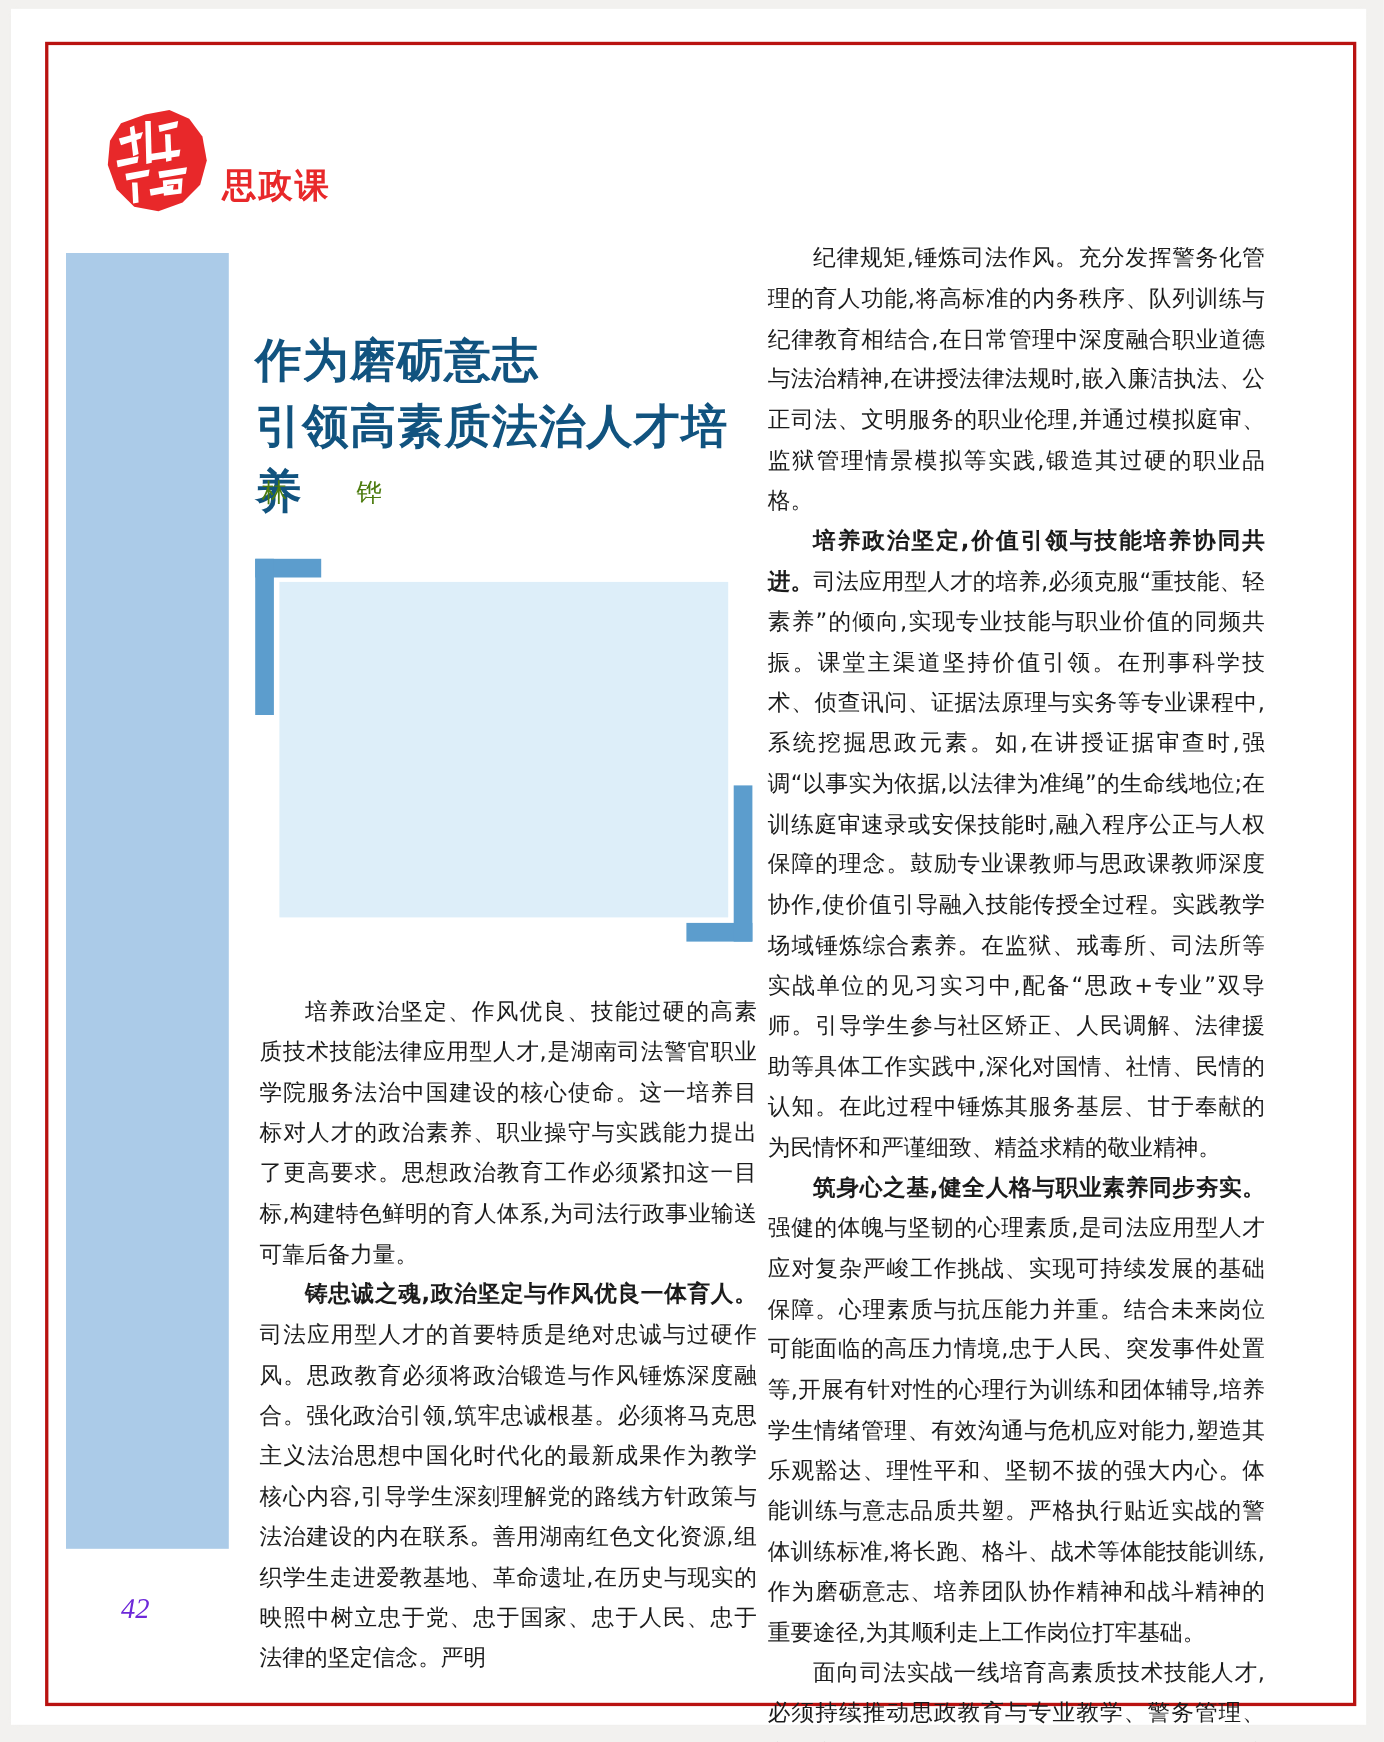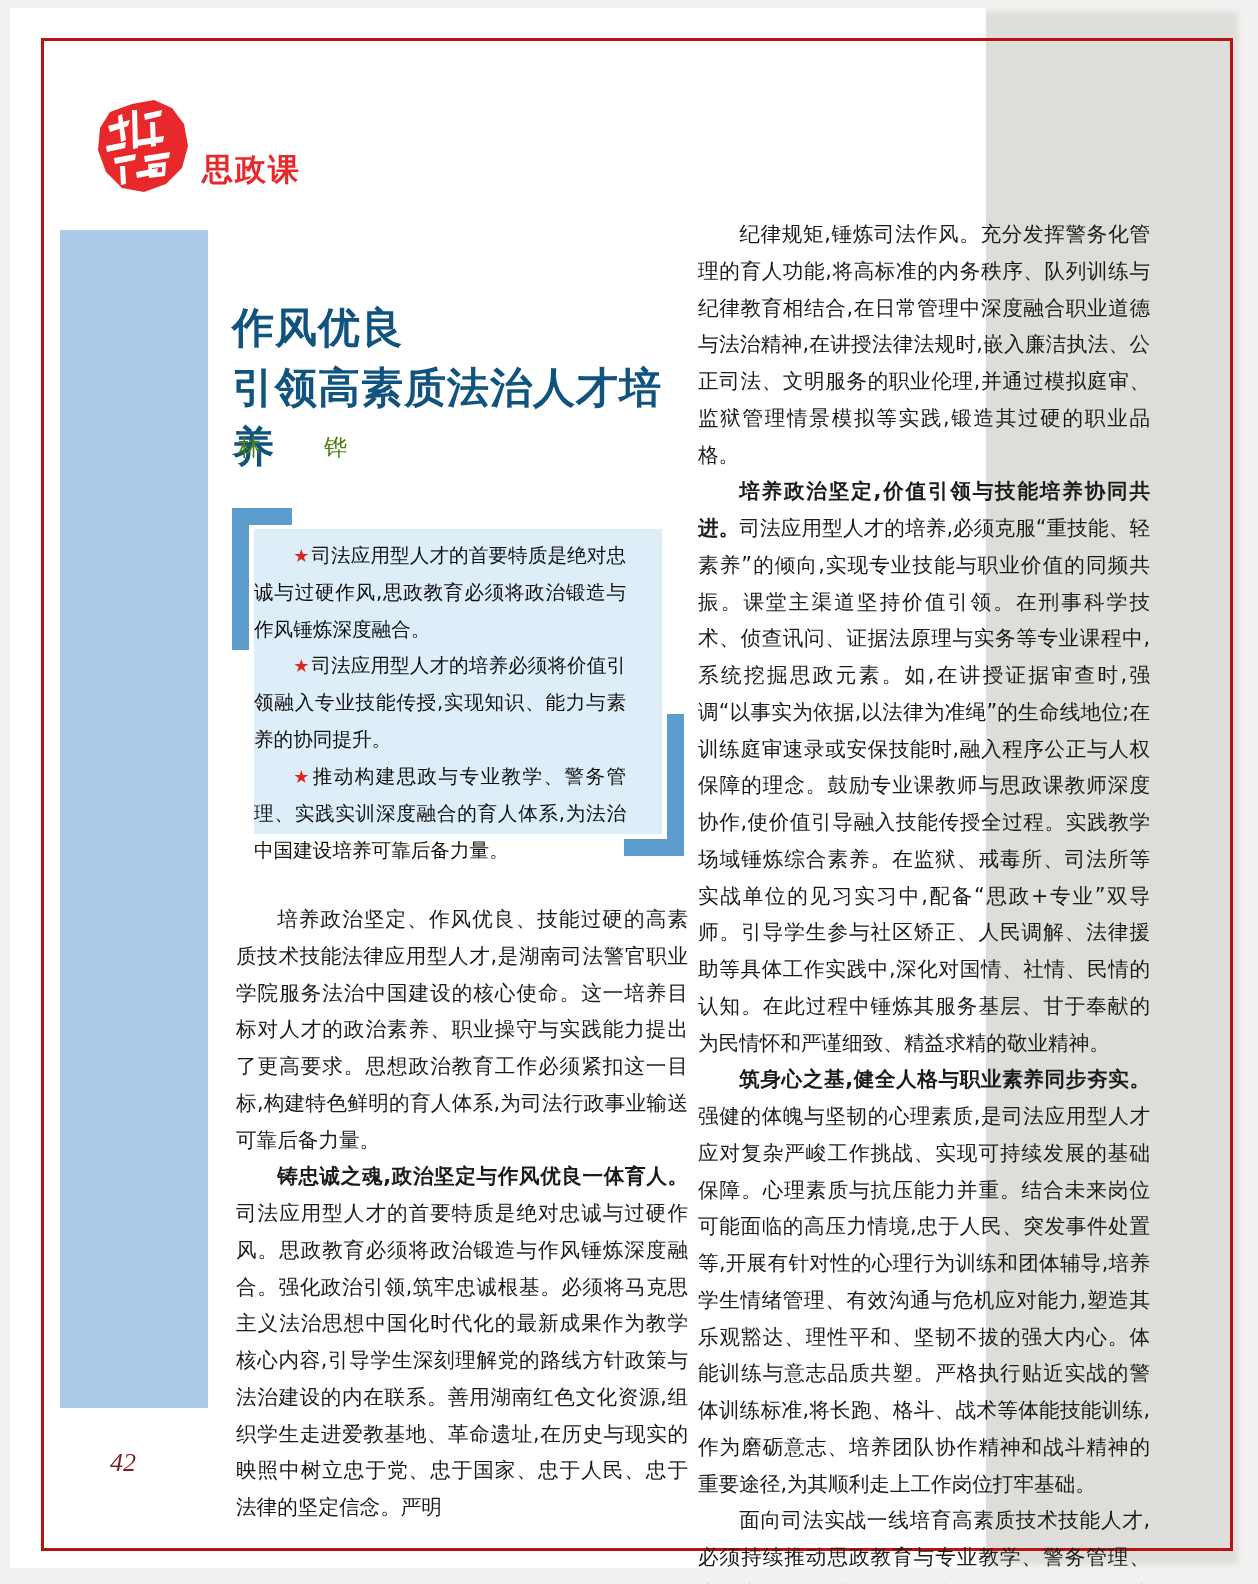--- a/index.html
+++ b/index.html
@@ -8,21 +8,21 @@
     background:#f2f1ef;
     font-family:"Liberation Serif","DejaVu Serif",serif;
     overflow:hidden;
   }
   .page-shadow{
     position:absolute;left:14px;top:12px;width:1224px;height:1552px;
     background:#cfcdca;filter:blur(3px);opacity:.55;border-radius:2px;
   }
   .page{
     position:absolute;left:10px;top:8px;
-    width:976px;height:1560px;
+    width:1232px;height:1560px;
     background:#ffffff;
   }
   .red-frame{
     position:absolute;left:31px;top:30px;
     width:1192px;height:1513px;
     border:3px solid #b91210;
     box-sizing:border-box;
   }
 
   
@@ -95,21 +95,21 @@
     text-align:justify;text-justify:inter-ideograph;
   }
   .col-left{left:226px;top:893px;width:452px;}
   .col-right{left:688px;top:208px;width:452px;}
   .col p{margin:0;text-indent:2em;}
   .col .lead{font-weight:700;}
 
   .folio{
     position:absolute;left:100px;top:1440px;
     font-family:"Liberation Serif","DejaVu Serif",serif;
-    font-style:italic;font-size:26px;color:#7f1d1d;
+    font-style:italic;font-size:26px;color:#6d28d9;
   }
 </style>
 </head>
 <body>
 
 <div class="page-shadow"></div>
 
 <div class="page">
 
   <div class="red-frame"></div>
@@ -136,41 +136,30 @@
       </svg>
     </div>
     <div class="masthead-label">思政课</div>
   </div>
 
   <div class="blue-band"></div>
 
   <div class="article">
 
     <h1 class="title">
-      <span>作风优良</span>
+      <span>作为磨砺意志</span>
       <span class="l2">引领高素质法治人才培养</span>
     </h1>
 
     <div class="byline">林　铧</div>
 
     <div class="quote-wrap">
       <div class="corner-tl"></div>
       <div class="corner-br"></div>
       <div class="quote-box"></div>
-      <div class="quote-inner">
-        <p>
-          <span class="star">★</span><span>司法应用型人才的首要特质是绝对忠诚与过硬作风,思政教育必须将政治锻造与作风锤炼深度融合。</span>
-        </p>
-        <p>
-          <span class="star">★</span><span>司法应用型人才的培养必须将价值引领融入专业技能传授,实现知识、能力与素养的协同提升。</span>
-        </p>
-        <p>
-          <span class="star">★</span><span>推动构建思政与专业教学、警务管理、实践实训深度融合的育人体系,为法治中国建设培养可靠后备力量。</span>
-        </p>
-      </div>
     </div>
 
     <div class="col col-left">
       <p>
         <span>培养政治坚定、作风优良、技能过硬的高素质技术技能法律应用型人才,是湖南司法警官职业学院服务法治中国建设的核心使命。这一培养目标对人才的政治素养、职业操守与实践能力提出了更高要求。思想政治教育工作必须紧扣这一目标,构建特色鲜明的育人体系,为司法行政事业输送可靠后备力量。</span>
       </p>
       <p>
         <span class="lead">铸忠诚之魂,政治坚定与作风优良一体育人。</span><span>司法应用型人才的首要特质是绝对忠诚与过硬作风。思政教育必须将政治锻造与作风锤炼深度融合。强化政治引领,筑牢忠诚根基。必须将马克思主义法治思想中国化时代化的最新成果作为教学核心内容,引导学生深刻理解党的路线方针政策与法治建设的内在联系。善用湖南红色文化资源,组织学生走进爱教基地、革命遗址,在历史与现实的映照中树立忠于党、忠于国家、忠于人民、忠于法律的坚定信念。严明</span>
       </p>
     </div>

